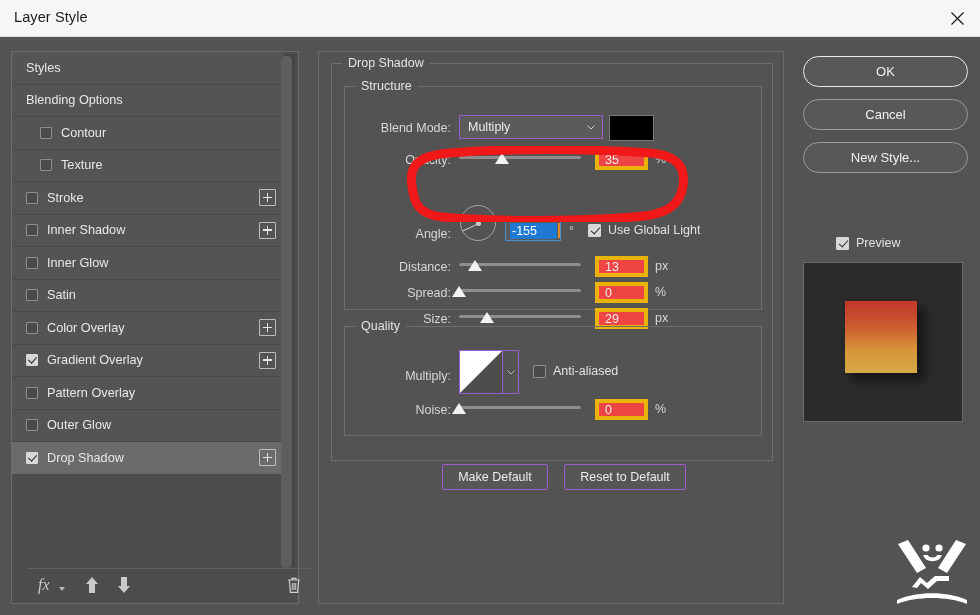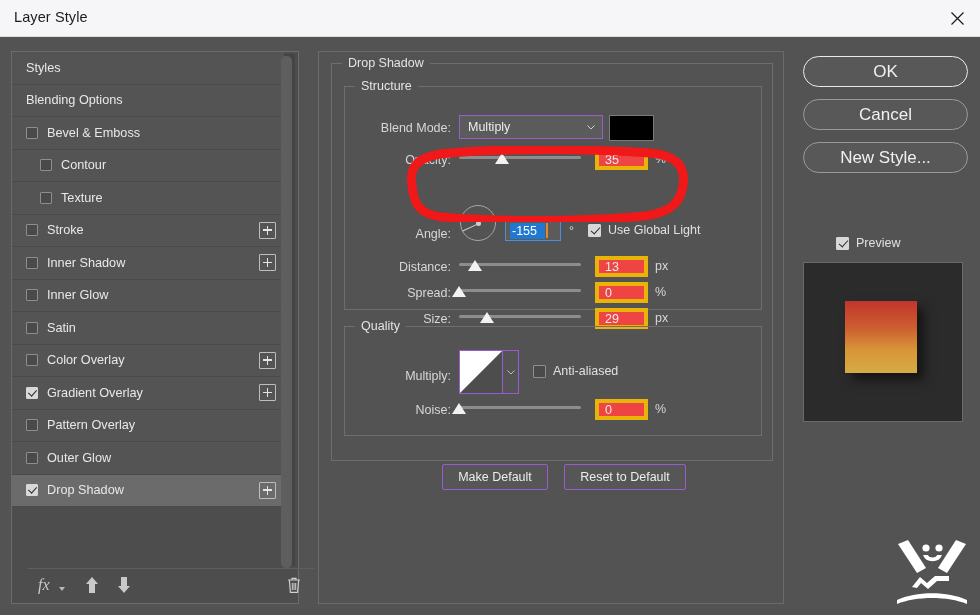--- a/index.html
+++ b/index.html
@@ -171,21 +171,21 @@
     background: #cfcfcf; transform-origin: 0 50%;
   }
 
   
   .anglefield {
     position: absolute; border: 1px solid #4a90d9; background: #5b5b5b;
     display: flex; align-items: center; padding-left: 4px; cursor: text;
   }
   .anglefield .sel {
     background: #1f78d1; color: #ffffff; font-size: 12.5px;
-    padding: 1px 8px 1px 2px;
+    padding: 1px 20px 1px 2px;
   }
   .anglefield .caret {
     width: 1.6px; height: 15px; background: #e2872a; margin-left: 1px;
   }
 
   
   .chk { position: absolute; display: flex; align-items: center; cursor: pointer; }
   .chk .box {
     width: 13px; height: 13px; flex: 0 0 13px;
     border: 1px solid #8e8e8e; background: #4a4a4a;
@@ -221,21 +221,21 @@
     display: flex; align-items: center; justify-content: center;
     border-radius: 2px; cursor: pointer;
   }
 
   
   .rightcol { position: absolute; left: 800px; top: 51px; width: 168px; }
   .pillbtn {
     position: absolute; width: 165px; height: 31px;
     border-radius: 16px; background: #585858;
     border: 1px solid #9a9a9a;
-    font-size: 17px; color: #f0f0f0;
+    font-size: 13px; color: #f0f0f0;
     display: flex; align-items: center; justify-content: center;
     cursor: pointer;
   }
   .pillbtn.primary { border: 1.6px solid #eaeaea; }
   .preview-chk { position: absolute; left: 36px; top: 185px; }
   .preview-box {
     position: absolute; left: 3px; top: 211px; width: 160px; height: 160px;
     background: #2b2b2b; border: 1px solid #6a6a6a;
   }
   .preview-swatch {
@@ -267,24 +267,20 @@
     </div>
   </div>
 
   <div class="sidebar">
     <div class="styles-list" id="styles-list">
         <div class="style-row plain">
           <span class="label">Styles</span>
         </div>
         <div class="style-row plain">
           <span class="label">Blending Options</span>
-        </div>
-        <div class="style-row">
-          <span class="cb"></span>
-          <span class="label">Bevel &amp; Emboss</span>
         </div>
         <div class="style-row indent">
           <span class="cb"></span>
           <span class="label">Contour</span>
         </div>
         <div class="style-row indent">
           <span class="cb"></span>
           <span class="label">Texture</span>
         </div>
         <div class="style-row">

